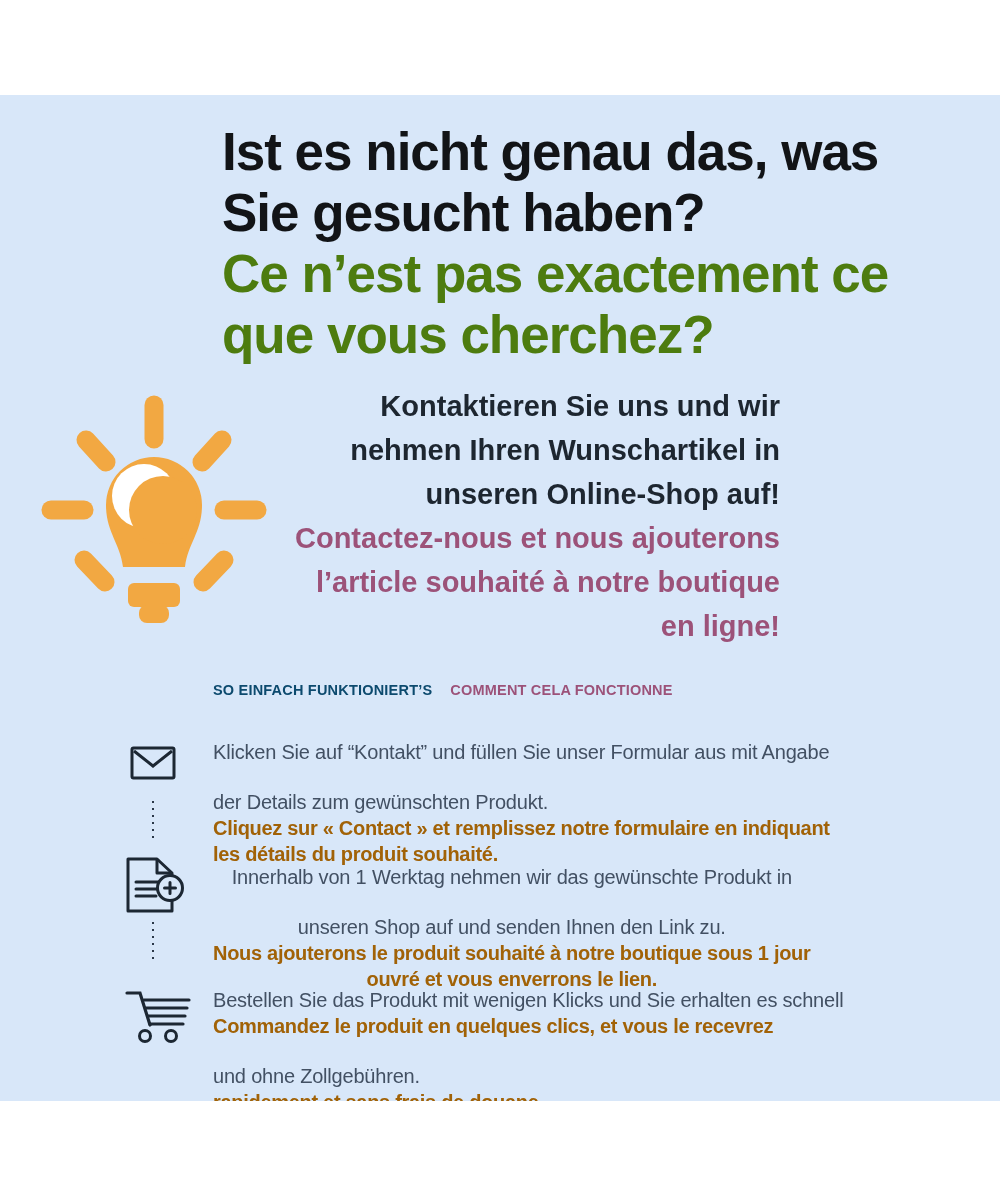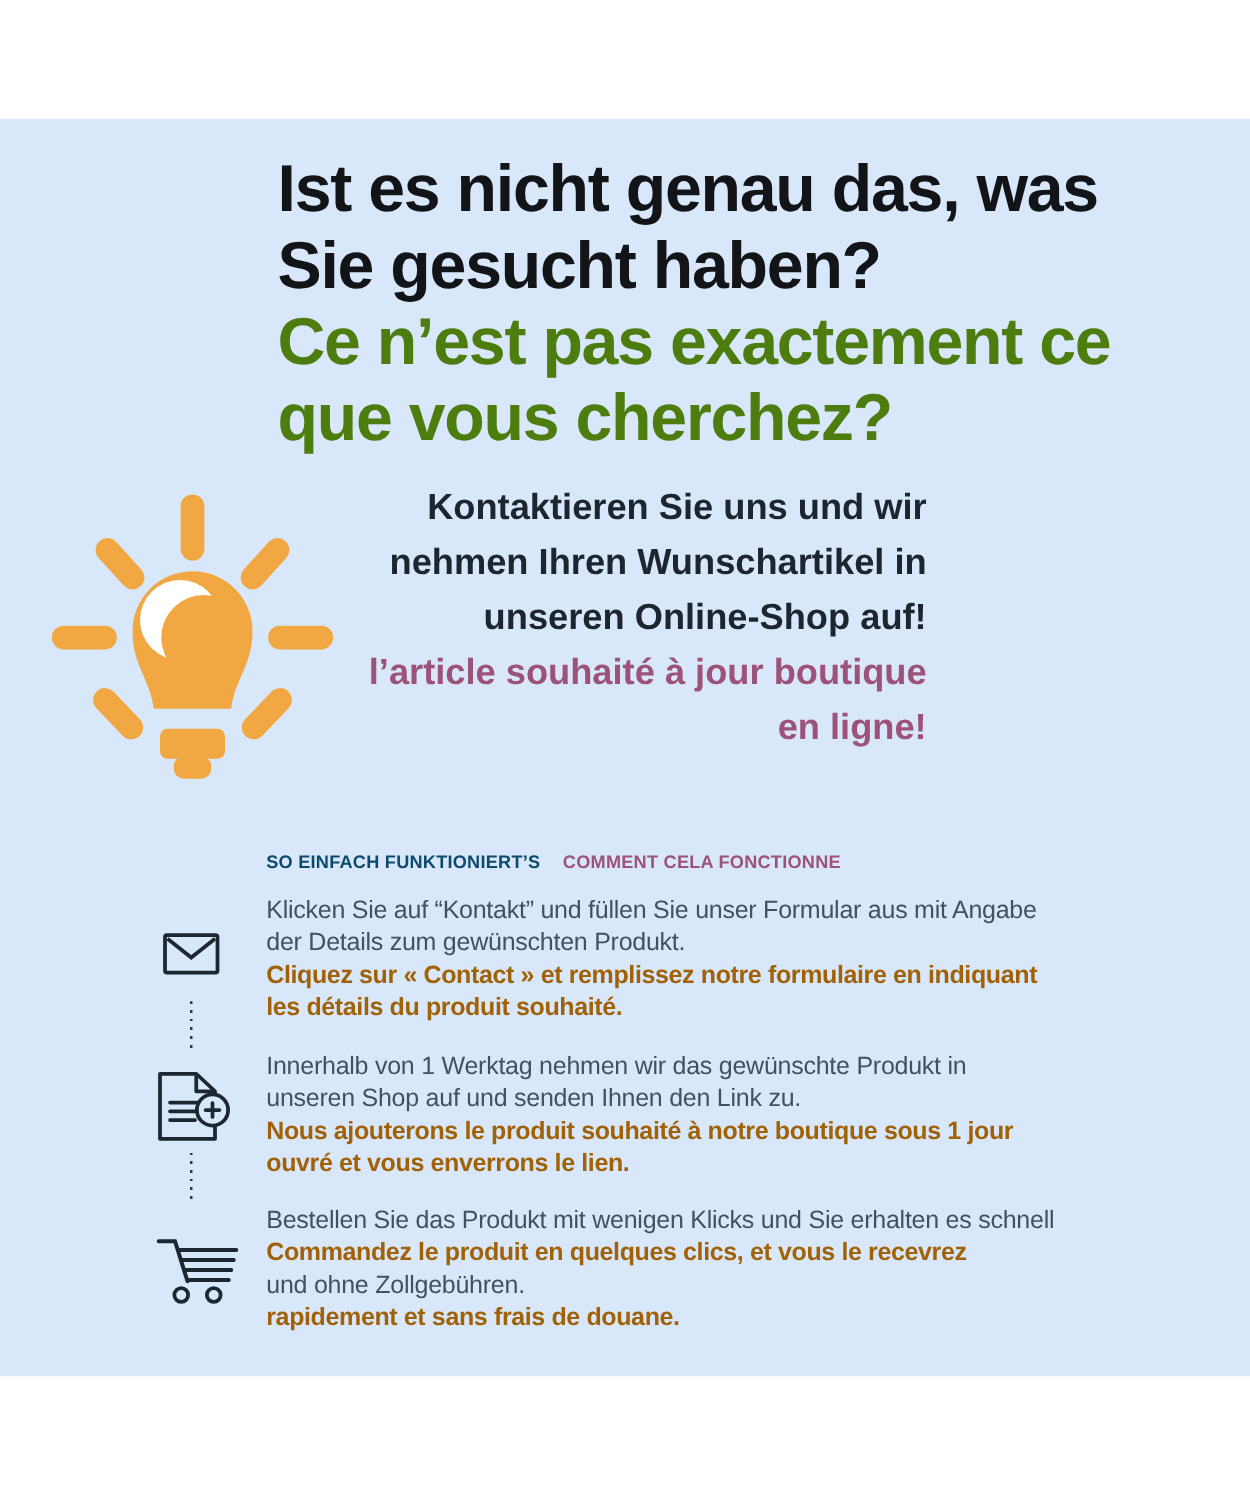--- a/index.html
+++ b/index.html
@@ -29,26 +29,26 @@
   
   .hiw-header{
     position:absolute;left:213px;top:585px;display:flex;gap:18px;
     font-size:14.5px;font-weight:700;letter-spacing:0.2px;line-height:20px;
   }
   .hiw-title-de{color:#0c4a6e;white-space:nowrap;}
   .hiw-title-fr{color:#9C5279;white-space:nowrap;}
   
   .step{position:absolute;left:213px;}
   .step-1{top:620px;}
-  .step-2{top:745px;}
+  .step-2{top:745px;text-align:center;}
   .step-3{top:868px;}
   .step-line{
     font-size:20px;line-height:26px;white-space:nowrap;letter-spacing:-0.2px;
   }
-  .step-line.de{color:#425063;font-weight:400;}
+  .step-line.de{color:#425063;font-weight:400;margin-top:24px;}
   .step-line.fr{color:#a16207;font-weight:700;letter-spacing:-0.3px;}
   
   .icon-abs{position:absolute;}
   .envelope{left:130px;top:651px;}
   .doc{left:126px;top:762px;}
   .cart{left:124px;top:891px;}
   .connector{
     position:absolute;left:152px;width:2px;
     background:repeating-linear-gradient(to bottom,#2A3748 0 2.2px,transparent 2.2px 7px);
   }
@@ -81,21 +81,22 @@
     <circle cx="104" cy="103" r="32" fill="#ffffff"></circle>
     <circle cx="123" cy="117" r="34" fill="#F2A842"></circle>
     <rect x="88" y="190" width="52" height="24" rx="6" fill="#F2A842"></rect>
     <rect x="99" y="212" width="30" height="18" rx="8" fill="#F2A842"></rect>
   </svg>
 
   <div class="intro-text">
     <div class="intro-line de">Kontaktieren Sie uns und wir</div>
     <div class="intro-line de">nehmen Ihren Wunschartikel in</div>
     <div class="intro-line de">unseren Online-Shop auf!</div>
-    <div class="intro-line fr">l’article souhaité à jour boutique</div>
+    <div class="intro-line fr">Contactez-nous et nous ajouterons</div>
+    <div class="intro-line fr">l’article souhaité à notre boutique</div>
     <div class="intro-line fr">en ligne!</div>
   </div>
 
   <div class="hiw-header">
     <span class="hiw-title-de">SO EINFACH FUNKTIONIERT’S</span>
     <span class="hiw-title-fr">COMMENT CELA FONCTIONNE</span>
   </div>
 
   <svg class="icon-abs envelope" width="46" height="34" viewBox="0 0 46 34">
     <g fill="none" stroke="#1C2733" stroke-width="3">

